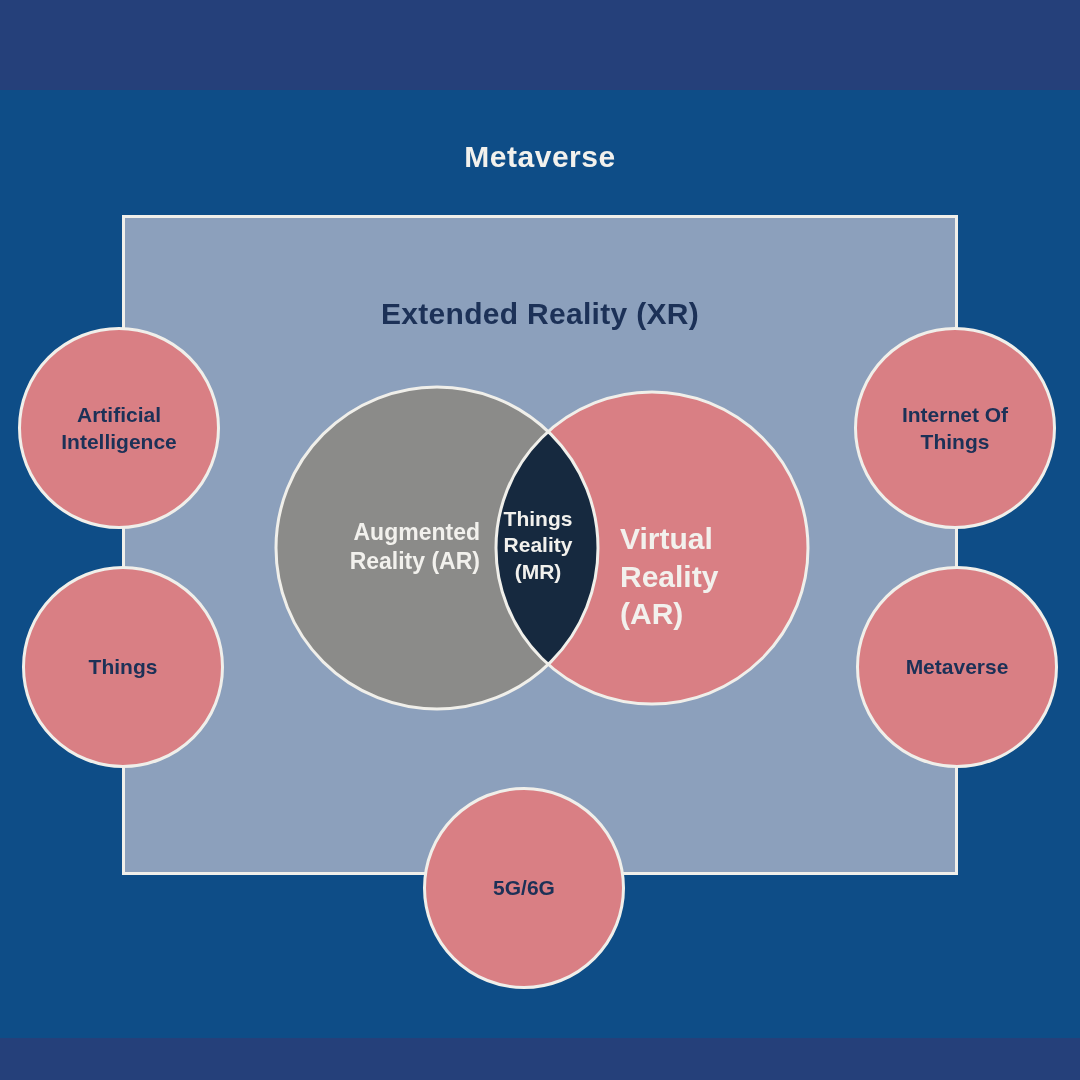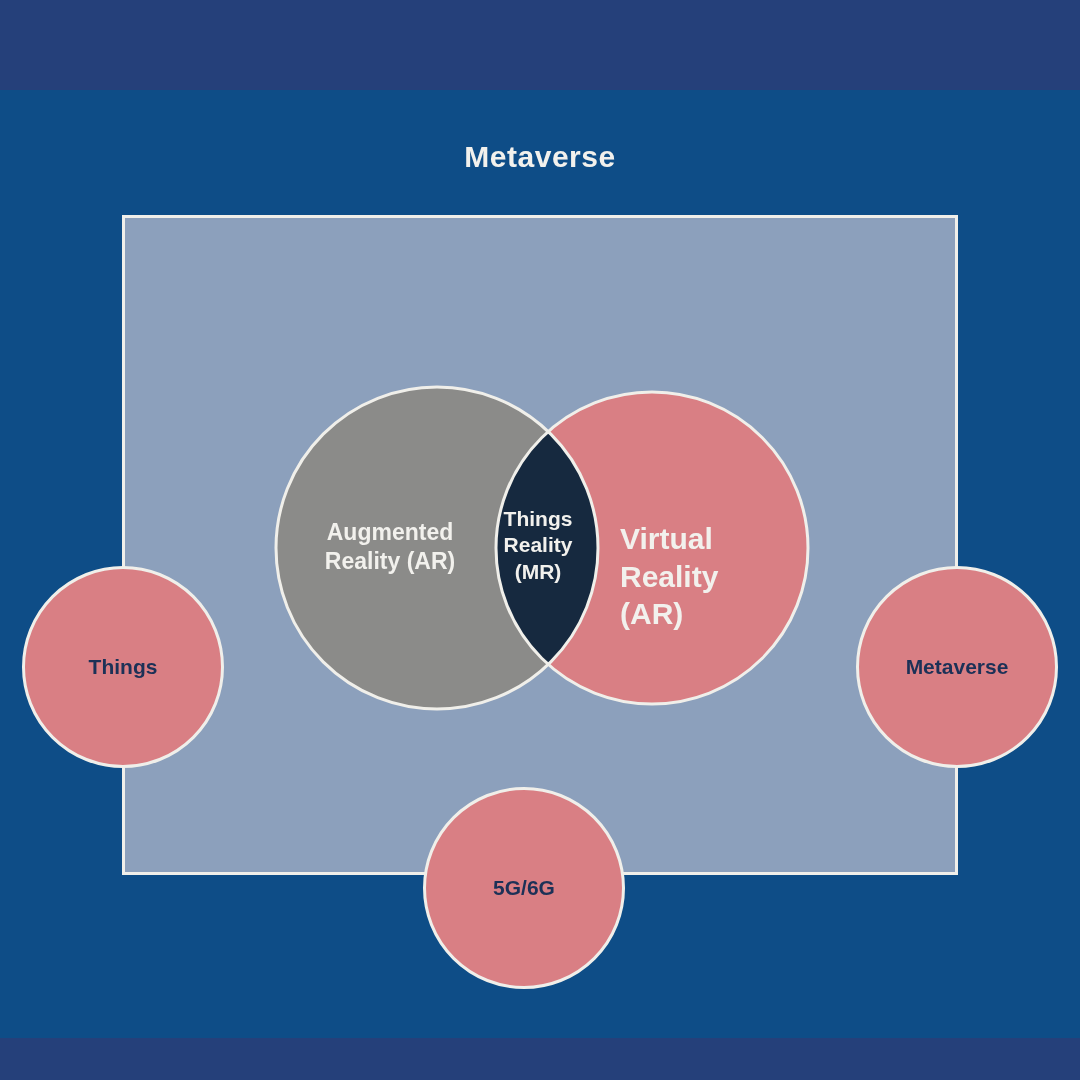--- a/index.html
+++ b/index.html
@@ -84,21 +84,21 @@
   .venn-label{
     position:absolute;
     color:var(--light-text);
     font-weight:bold;
     line-height:1.25;
   }
   .venn-label.ar{
     left:300px;
     top:518px;
     width:180px;
-    text-align:center;
+    text-align:right;
     font-size:23px;
   }
   .venn-label.mr{
     left:486px;
     top:506px;
     width:104px;
     text-align:center;
     font-size:21px;
   }
   .venn-label.vr{
@@ -139,38 +139,45 @@
 <body>
 
 <div class="canvas">
 
   <div class="band top"></div>
   <div class="band bottom"></div>
 
   <div class="page-title">Metaverse</div>
 
   <div class="xr-box"></div>
+  <div class="xr-title">Extended Reality (XR)</div>
 
   <svg class="venn-svg" viewBox="0 0 1080 1080" aria-hidden="true">
     <defs>
       <clipPath id="leftClip">
           <circle cx="437" cy="548" r="161"></circle>
         </clipPath>
     </defs>
     <circle class="venn-left-fill" cx="437" cy="548" r="161"></circle>
     <circle class="venn-right-fill" cx="652" cy="548" r="156"></circle>
     <circle class="venn-intersection" cx="652" cy="548" r="156" clip-path="url(#leftClip)"></circle>
     <circle class="venn-stroke" cx="437" cy="548" r="161"></circle>
     <circle class="venn-stroke" cx="652" cy="548" r="156"></circle>
   </svg>
 
   <div class="venn-label ar">Augmented Reality (AR)</div>
   <div class="venn-label mr">Things Reality (MR)</div>
   <div class="venn-label vr">Virtual Reality (AR)</div>
 
+  <div class="satellite sat-ai">
+    <span class="sat-label">Artificial Intelligence</span>
+  </div>
+  <div class="satellite sat-iot">
+    <span class="sat-label">Internet Of Things</span>
+  </div>
   <div class="satellite sat-cloud">
     <span class="sat-label">Things</span>
   </div>
   <div class="satellite sat-blockchain">
     <span class="sat-label">Metaverse</span>
   </div>
   <div class="satellite sat-5g">
     <span class="sat-label">5G/6G</span>
   </div>
 

